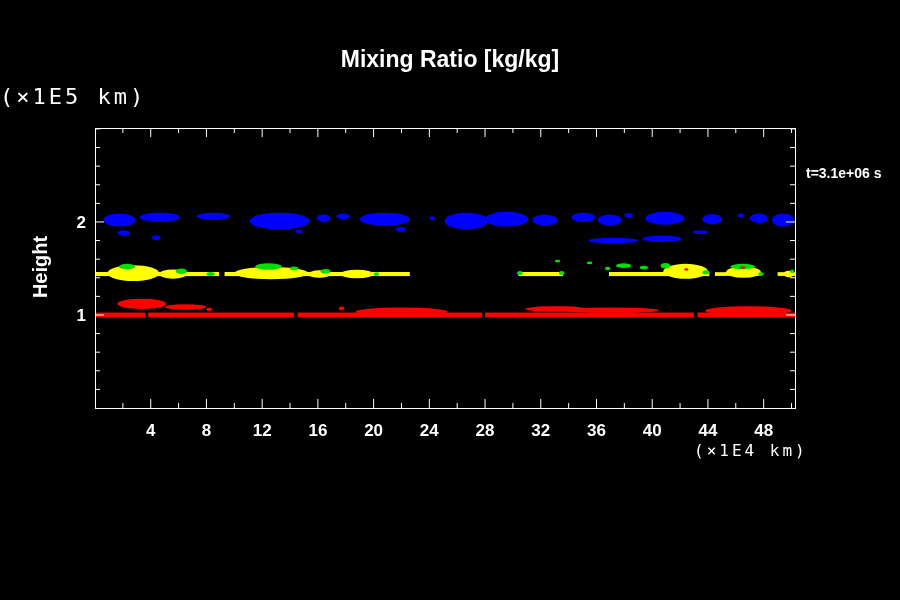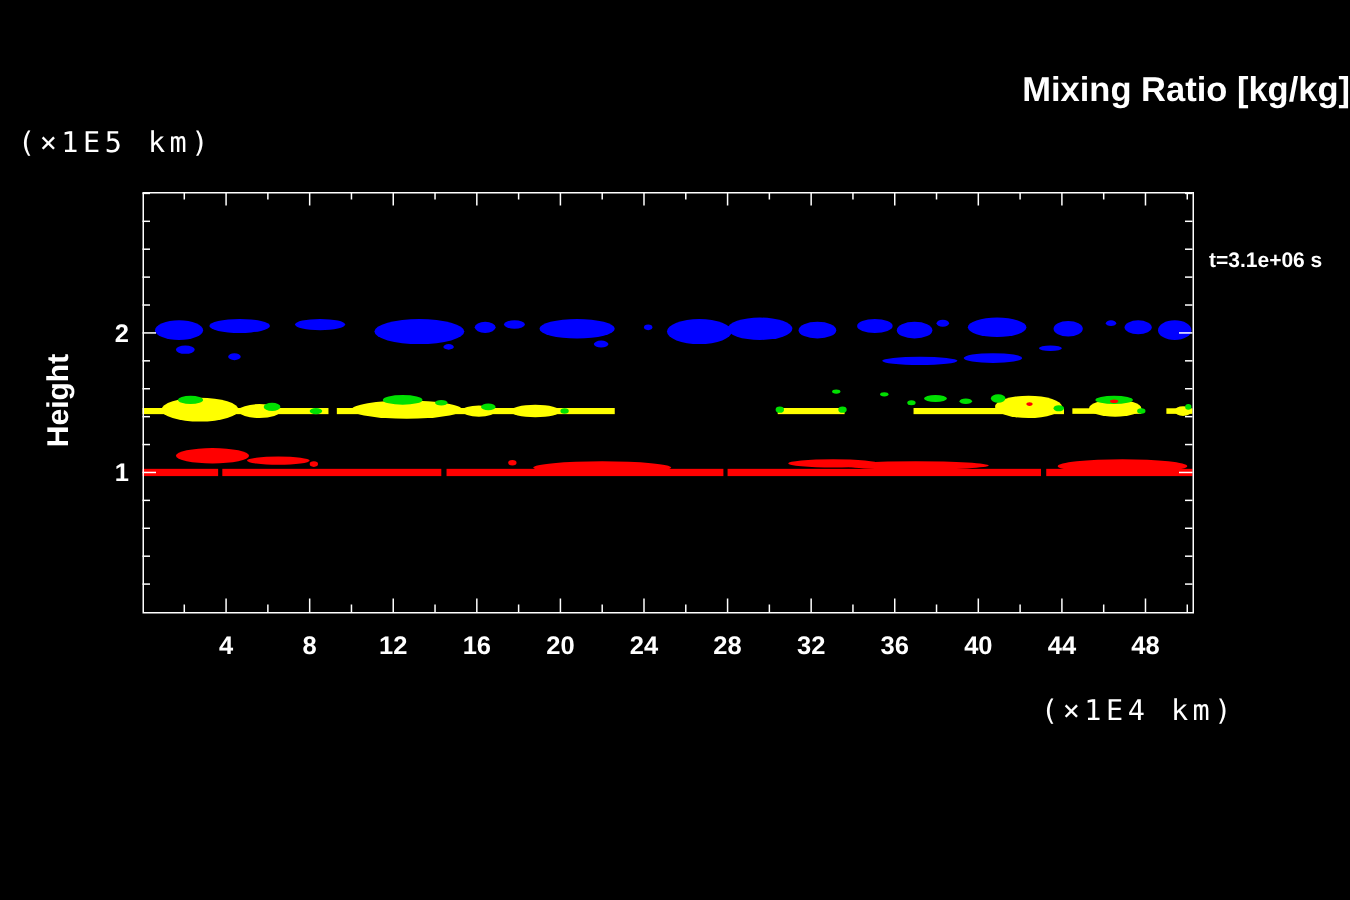--- a/index.html
+++ b/index.html
@@ -1,21 +1,21 @@
 <!DOCTYPE html>
 <html><head>
 <meta charset="utf-8">
 <style>
   html,body{margin:0;padding:0;background:#000;}
   #stage{position:relative;width:900px;height:600px;background:#000;overflow:hidden;
          font-family:"Liberation Sans",sans-serif;}
   .label{position:absolute;color:#fff;white-space:nowrap;}
-  #title{left:0;top:46px;width:900px;text-align:right;font-size:23px;font-weight:bold;}
-  #y-units{left:12px;top:84px;font-family:"DejaVu Sans Mono",monospace;font-size:19px;letter-spacing:3px;}
-  #x-units{left:694px;top:463px;font-family:"DejaVu Sans Mono",monospace;font-size:19px;letter-spacing:3px;}
+  #title{left:0;top:46px;width:900px;text-align:center;font-size:23px;font-weight:bold;}
+  #y-units{left:0;top:84px;font-family:"DejaVu Sans Mono",monospace;font-size:22px;letter-spacing:3px;}
+  #x-units{left:694px;top:441px;font-family:"DejaVu Sans Mono",monospace;font-size:16px;letter-spacing:3px;}
   #height-label{left:40px;top:267px;transform:translate(-50%,-50%) rotate(-90deg);
                 font-size:20px;font-weight:bold;}
   #timestamp{left:806px;top:121px;font-size:14px;font-weight:bold;margin-top:44px;}
   svg{position:absolute;left:0;top:0;}
 </style>
 </head>
 <body>
 
 <div id="stage">
   <div id="title" class="label">Mixing Ratio [kg/kg]</div>

